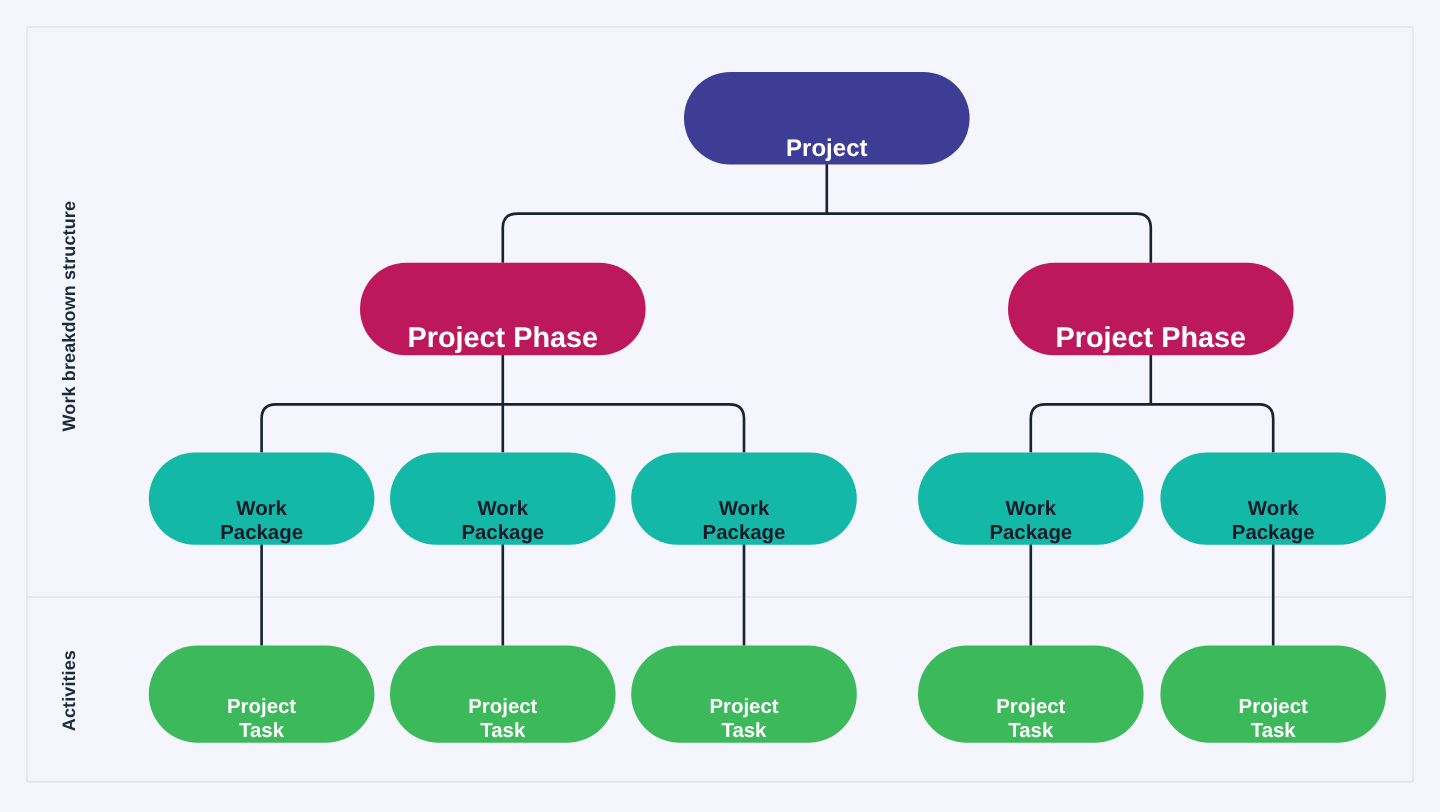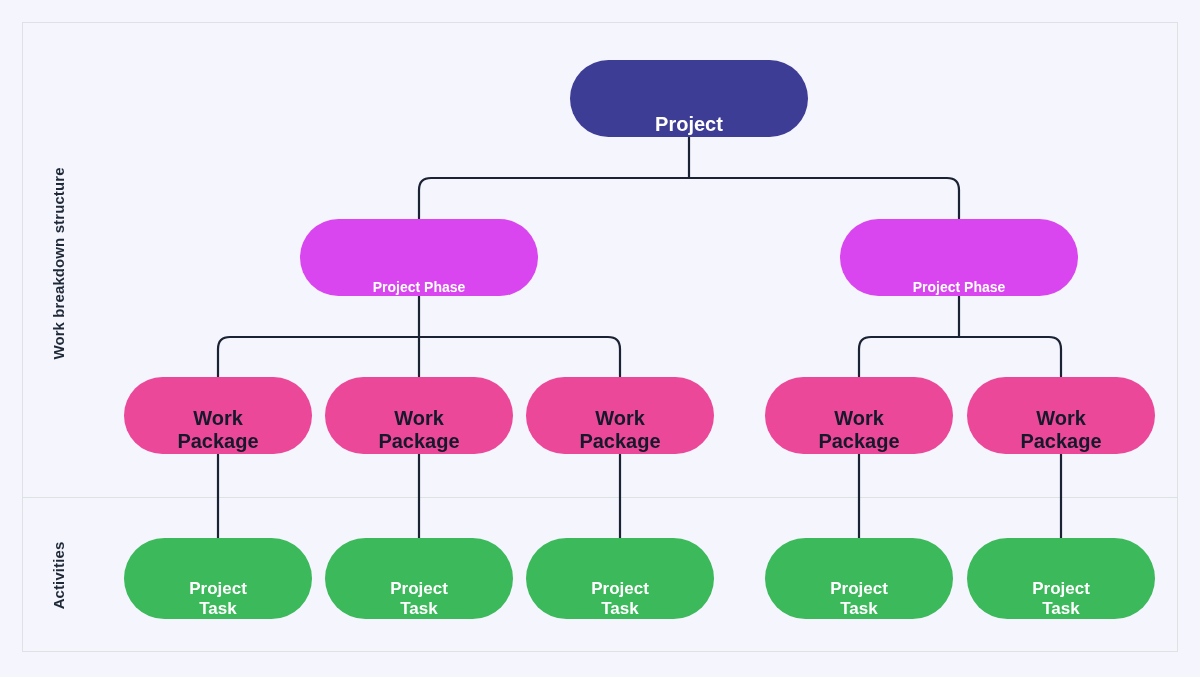--- a/index.html
+++ b/index.html
@@ -96,28 +96,28 @@
     box-sizing: border-box;
     border-radius: 999px;
     padding: 0 10px;
   }
   .node-root {
     background: #3e3d96;
     color: #ffffff;
     font-size: 20px;
   }
   .node-phase {
-    background: #d946ef;
+    background: #be185d;
     color: #ffffff;
-    font-size: 14px;
+    font-size: 24px;
   }
   .node-package {
-    background: #ec4899;
+    background: #14b8a6;
     color: #15192b;
-    font-size: 20px;
+    font-size: 17px;
   }
   .node-task {
     background: #3cb95b;
     color: #ffffff;
     font-size: 17px;
   }
   .node span {
     display: block;
   }
 </style>

